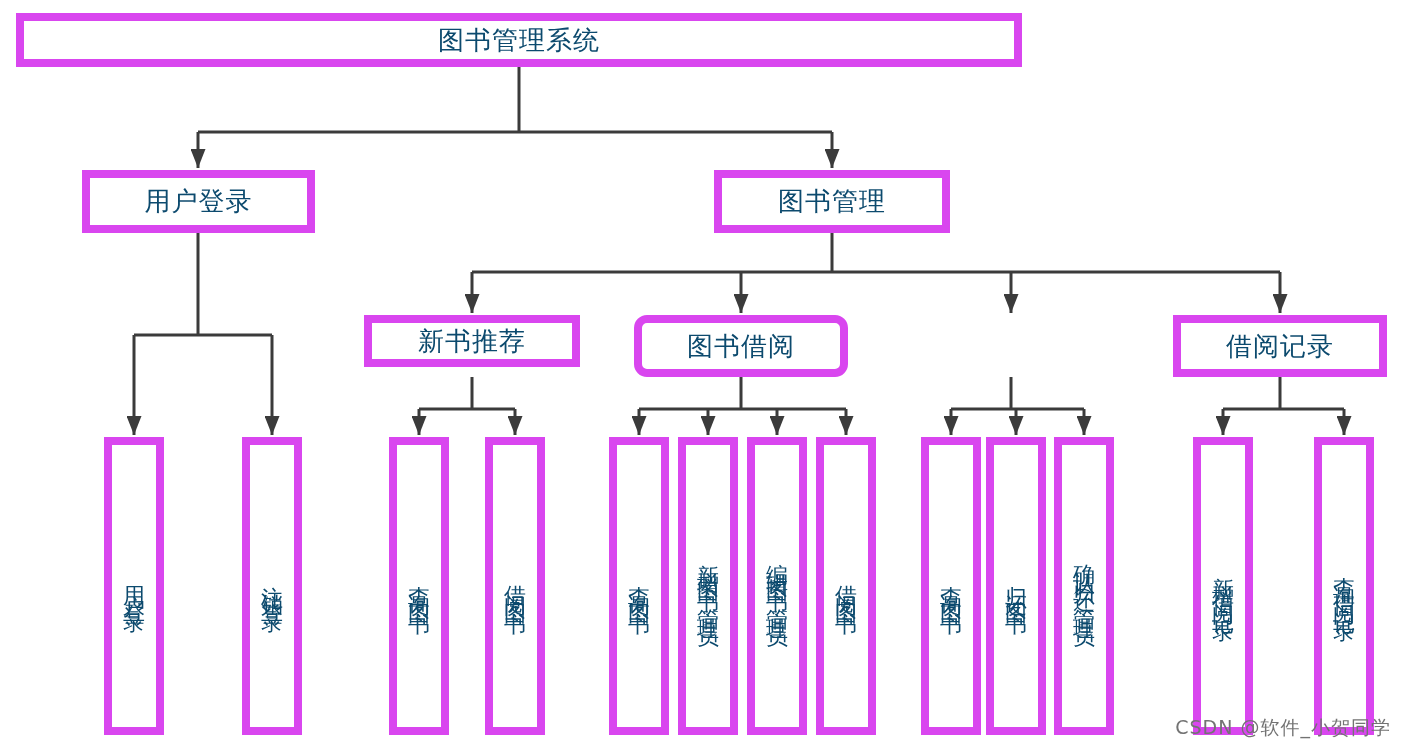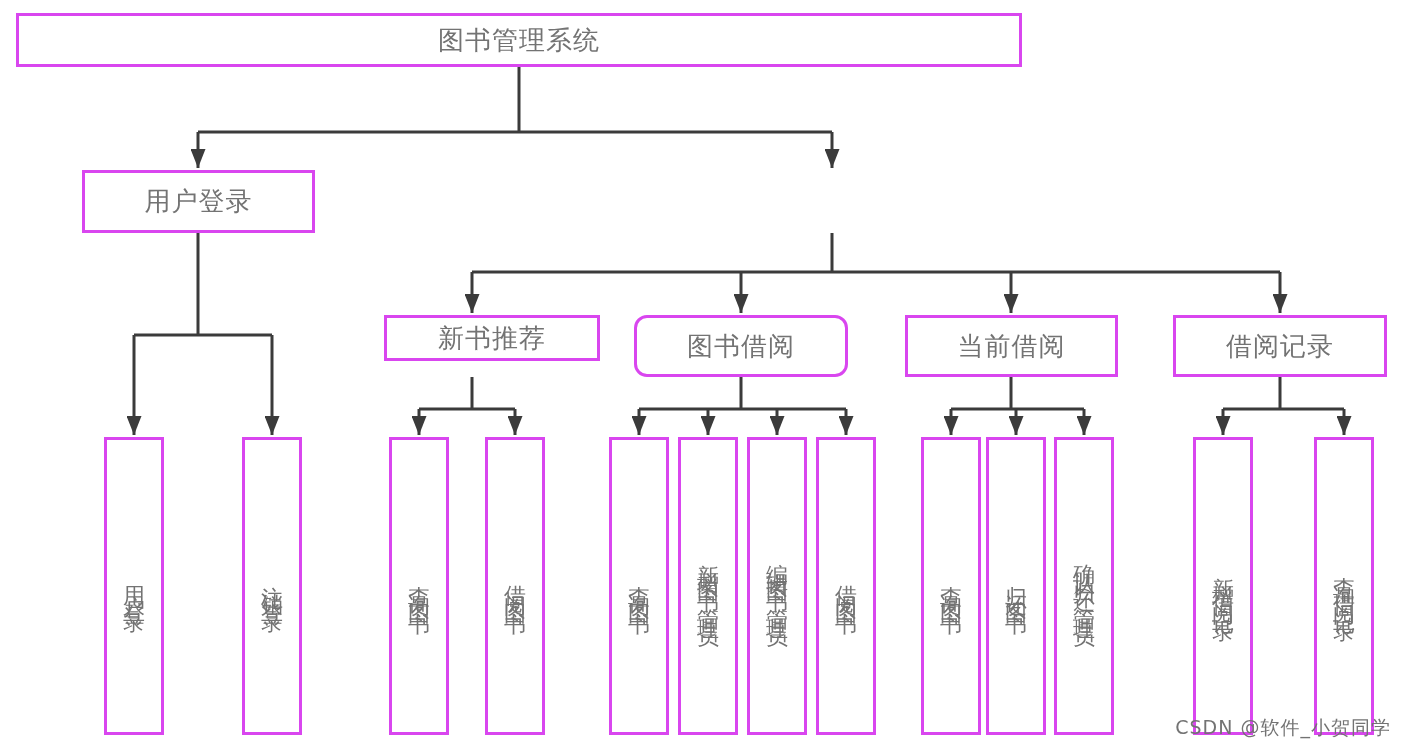--- a/index.html
+++ b/index.html
@@ -17,22 +17,22 @@
   }
   .lines {
     position: absolute;
     left: 0;
     top: 0;
   }
   .box {
     position: absolute;
     box-sizing: border-box;
     background: #ffffff;
-    border: 3px solid #d946ef;
-    color: #737373;
+    border: 8px solid #d946ef;
+    color: #0c4a6e;
     display: flex;
     align-items: center;
     justify-content: center;
     text-align: center;
   }
   .h-box {
     font-size: 26px;
     letter-spacing: 1px;
     white-space: nowrap;
   }
@@ -101,24 +101,24 @@
 
       <path d="M1280 377 V409 M1223 409 H1344"></path>
       <path d="M1223 409 V435" marker-end="url(#arr)"></path>
       <path d="M1344 409 V435" marker-end="url(#arr)"></path>
     </g>
   </svg>
 
   <div class="box h-box" style="left:16px; top:13px; width:1006px; height:54px;">图书管理系统</div>
 
   <div class="box h-box" style="left:82px; top:170px; width:233px; height:63px;">用户登录</div>
+  <div class="box h-box" style="left:714px; top:170px; width:236px; height:63px;">图书管理</div>
 
-  <div class="box h-box" style="left:384px; top:315px; width:216px; height:46px;">新书推荐</div>
+  <div class="box h-box" style="left:364px; top:315px; width:216px; height:52px;">新书推荐</div>
   <div class="box h-box" style="left:634px; top:315px; width:214px; height:62px;border-radius:13px;">图书借阅</div>
-  <div class="box h-box" style="left:905px; top:315px; width:213px; height:62px;">当前借阅</div>
   <div class="box h-box" style="left:1173px; top:315px; width:214px; height:62px;">借阅记录</div>
 
   <div class="box v-box" style="left:104px;">用户登录</div>
   <div class="box v-box" style="left:242px;">注销登录</div>
 
   <div class="box v-box" style="left:389px;">查询图书</div>
   <div class="box v-box" style="left:485px;">借阅图书</div>
 
   <div class="box v-box" style="left:609px;">查询图书</div>
   <div class="box v-box" style="left:678px;">新增图书（管理员）</div>

